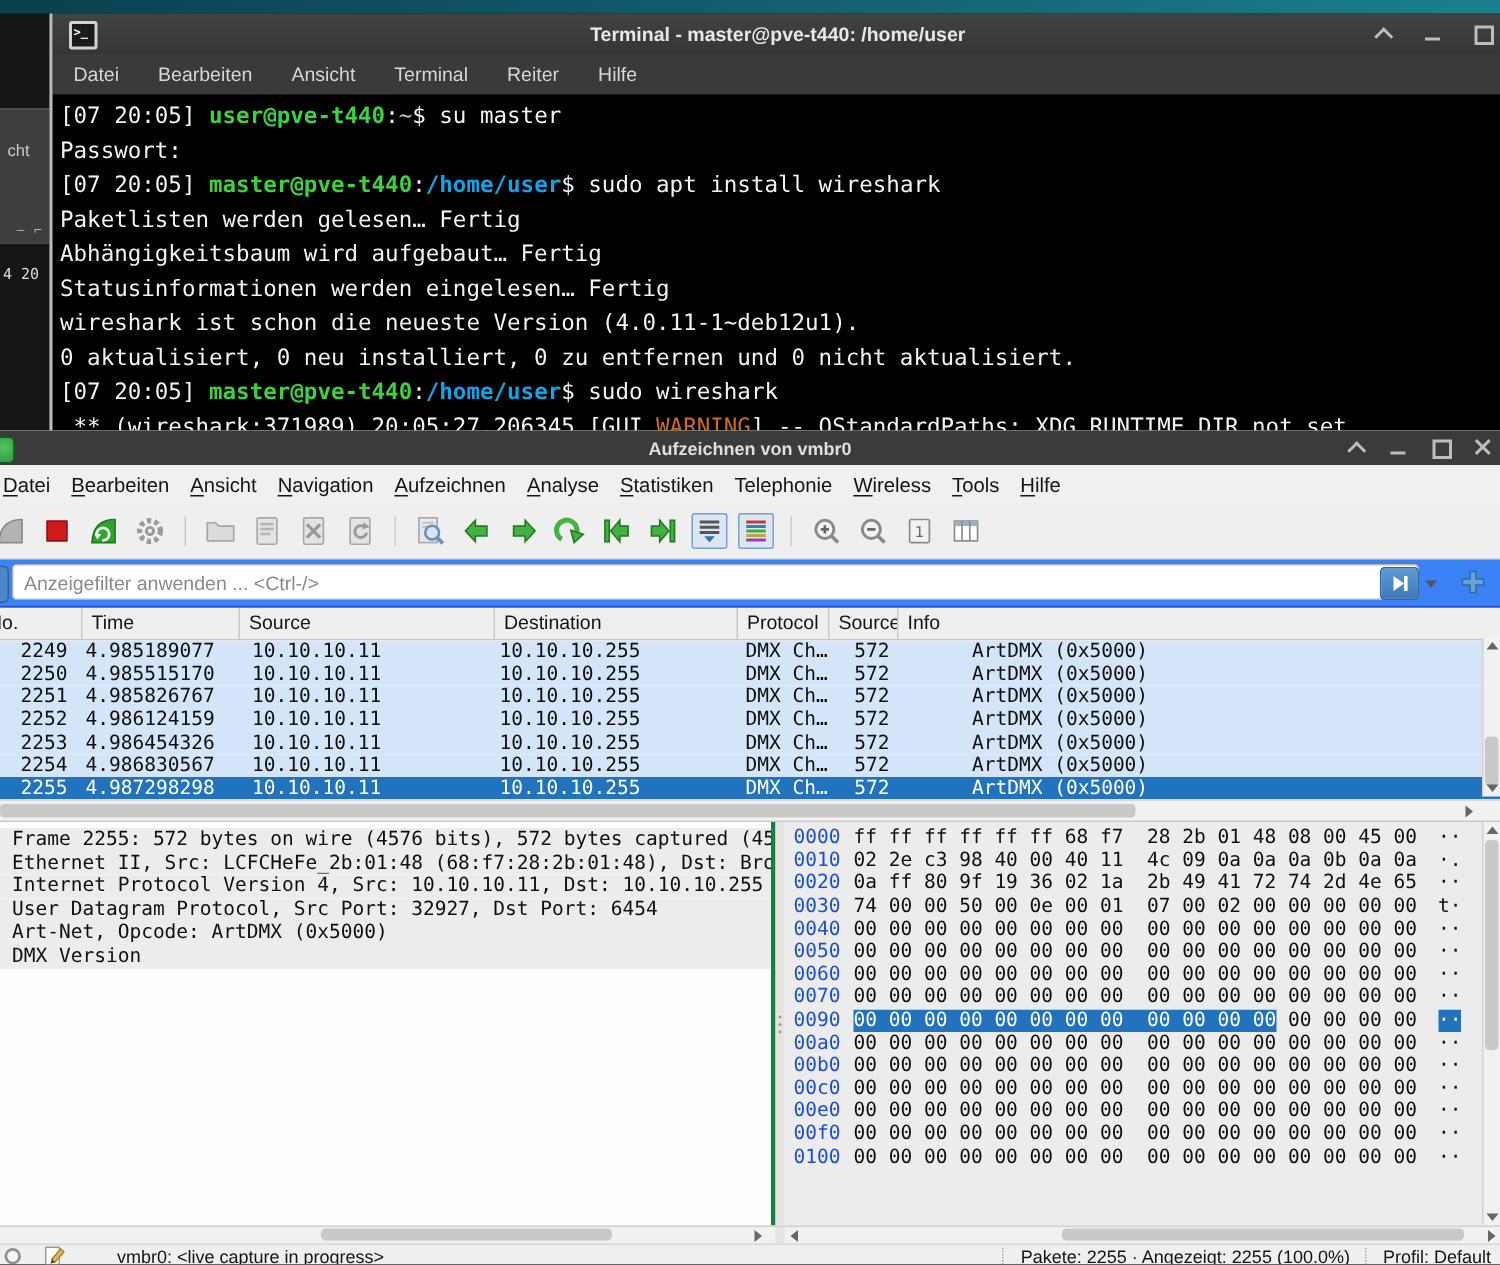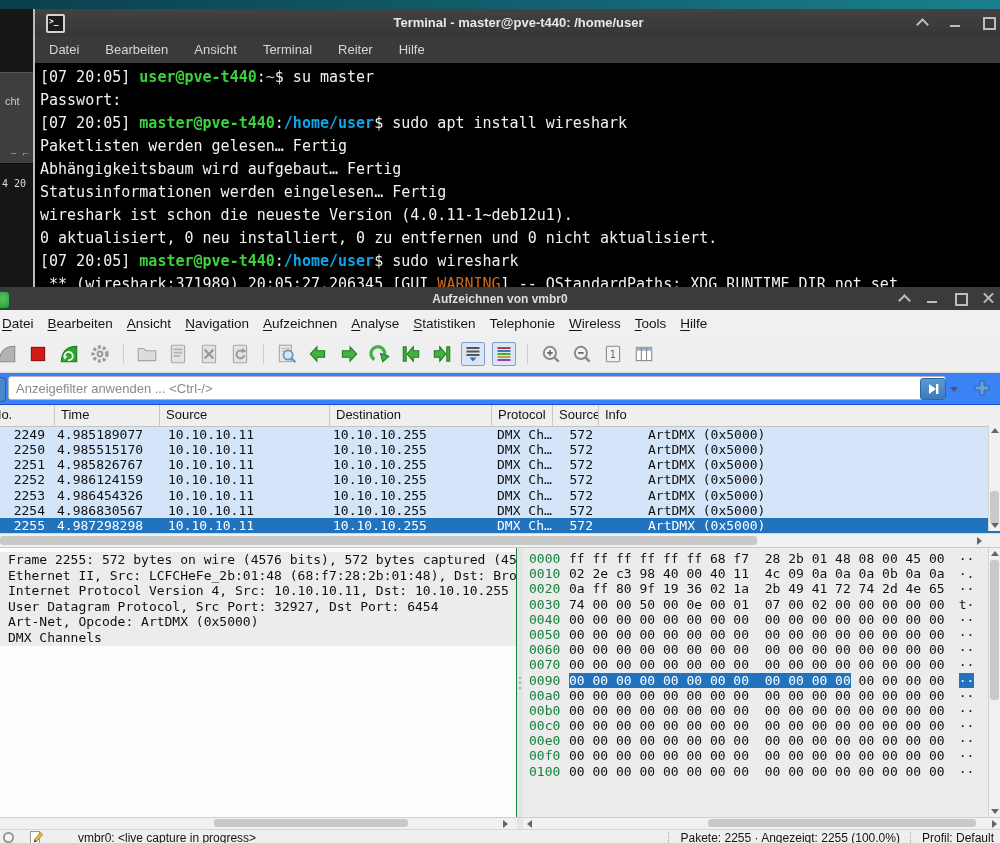--- a/index.html
+++ b/index.html
@@ -99,31 +99,31 @@
   .arr.up{border-bottom:5px solid #666;top:3px;}
   .arr.down{border-top:5px solid #666;bottom:3px;}
   .hscrollA{height:15px;background:#f1f1f1;border-top:1px solid #d8d8d8;border-bottom:1px solid #c9c9c9;
     position:relative;box-sizing:border-box;}
   .hthumb{position:absolute;top:2px;height:9px;background:#c9c9c9;border-radius:3px;}
   .harr{position:absolute;top:3px;width:0;height:0;border-top:4px solid transparent;border-bottom:4px solid transparent;}
   .harr.right{border-left:5px solid #666;}
   .harr.left{border-right:5px solid #666;}
   
   .panes{position:relative;height:269px;display:flex;}
-  .detail-pane{width:517px;background:#fdfdfd;border-right:1px solid #15803d;box-sizing:border-box;
+  .detail-pane{width:517px;background:#fdfdfd;border-right:3px solid #15803d;box-sizing:border-box;
     padding-top:4px;overflow:hidden;}
   .d-line{height:15.6px;line-height:15.6px;background:#ececec;color:#101010;white-space:pre;
     font-family:"DejaVu Sans Mono",monospace;font-size:13px;padding-left:8px;overflow:hidden;}
   .splitter{width:6px;background:#e4e4e4;display:flex;flex-direction:column;align-items:center;
     justify-content:center;gap:3px;}
   .splitter i{width:2px;height:2px;border-radius:50%;background:#9a9a9a;}
   .hex-pane{flex:1 1 auto;background:#ececec;padding-top:3px;overflow:hidden;position:relative;}
   .hx-row{height:15.2px;line-height:15.2px;white-space:pre;font-family:"DejaVu Sans Mono",monospace;
     font-size:13px;color:#101010;padding-left:6px;overflow:hidden;}
-  .hx-off{color:#15803d;display:inline-block;width:40px;}
+  .hx-off{color:#1d4ed8;display:inline-block;width:40px;}
   .hx-ascii{margin-left:14px;}
   .hl{background:#2273bd;color:#fff;}
   .hex-vscroll{width:12px;background:#f1f1f1;border-left:1px solid #d2d2d2;box-sizing:border-box;position:relative;}
   .hscrollB{height:12px;background:#f1f1f1;position:relative;border-top:1px solid #cfcfcf;box-sizing:border-box;}
   
   .statusbar{height:16px;background:#efefef;border-top:1px solid #d6d6d6;box-sizing:border-box;
     display:flex;align-items:center;font-size:12px;color:#141414;position:relative;}
   .sb-left{display:flex;align-items:center;gap:14px;padding-left:2px;}
   .sb-text{padding-left:34px;}
   .sb-right{position:absolute;right:6px;display:flex;align-items:center;gap:10px;}
@@ -389,21 +389,21 @@
       <div class="harr right" style="right:18px;"></div>
     </div>
 
     <div class="panes">
       <div class="detail-pane" id="detail-lines">
           <div class="d-line">Frame 2255: 572 bytes on wire (4576 bits), 572 bytes captured (45</div>
           <div class="d-line">Ethernet II, Src: LCFCHeFe_2b:01:48 (68:f7:28:2b:01:48), Dst: Bro</div>
           <div class="d-line">Internet Protocol Version 4, Src: 10.10.10.11, Dst: 10.10.10.255</div>
           <div class="d-line">User Datagram Protocol, Src Port: 32927, Dst Port: 6454</div>
           <div class="d-line">Art-Net, Opcode: ArtDMX (0x5000)</div>
-          <div class="d-line">DMX Channels</div>
+          <div class="d-line">DMX Version</div>
         </div>
       <div class="splitter">
           <i></i>
           <i></i>
           <i></i>
         </div>
       <div class="hex-pane" id="hex-rows">
           <div class="hx-row"><span class="hx-off">0000</span><span>ff&nbsp;ff&nbsp;ff&nbsp;ff&nbsp;ff&nbsp;ff&nbsp;68&nbsp;f7&nbsp;&nbsp;28&nbsp;2b&nbsp;01&nbsp;48&nbsp;08&nbsp;00&nbsp;45&nbsp;00</span><span class="hx-ascii">··</span></div>
           <div class="hx-row"><span class="hx-off">0010</span><span>02&nbsp;2e&nbsp;c3&nbsp;98&nbsp;40&nbsp;00&nbsp;40&nbsp;11&nbsp;&nbsp;4c&nbsp;09&nbsp;0a&nbsp;0a&nbsp;0a&nbsp;0b&nbsp;0a&nbsp;0a</span><span class="hx-ascii">·.</span></div>
           <div class="hx-row"><span class="hx-off">0020</span><span>0a&nbsp;ff&nbsp;80&nbsp;9f&nbsp;19&nbsp;36&nbsp;02&nbsp;1a&nbsp;&nbsp;2b&nbsp;49&nbsp;41&nbsp;72&nbsp;74&nbsp;2d&nbsp;4e&nbsp;65</span><span class="hx-ascii">··</span></div>

